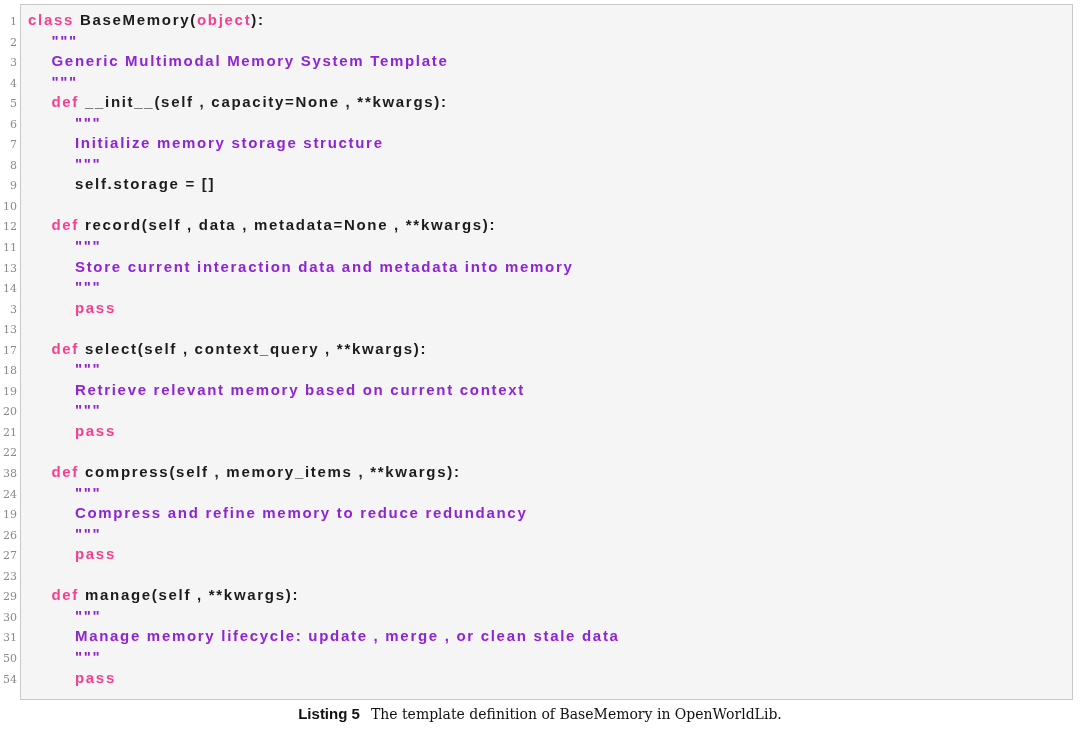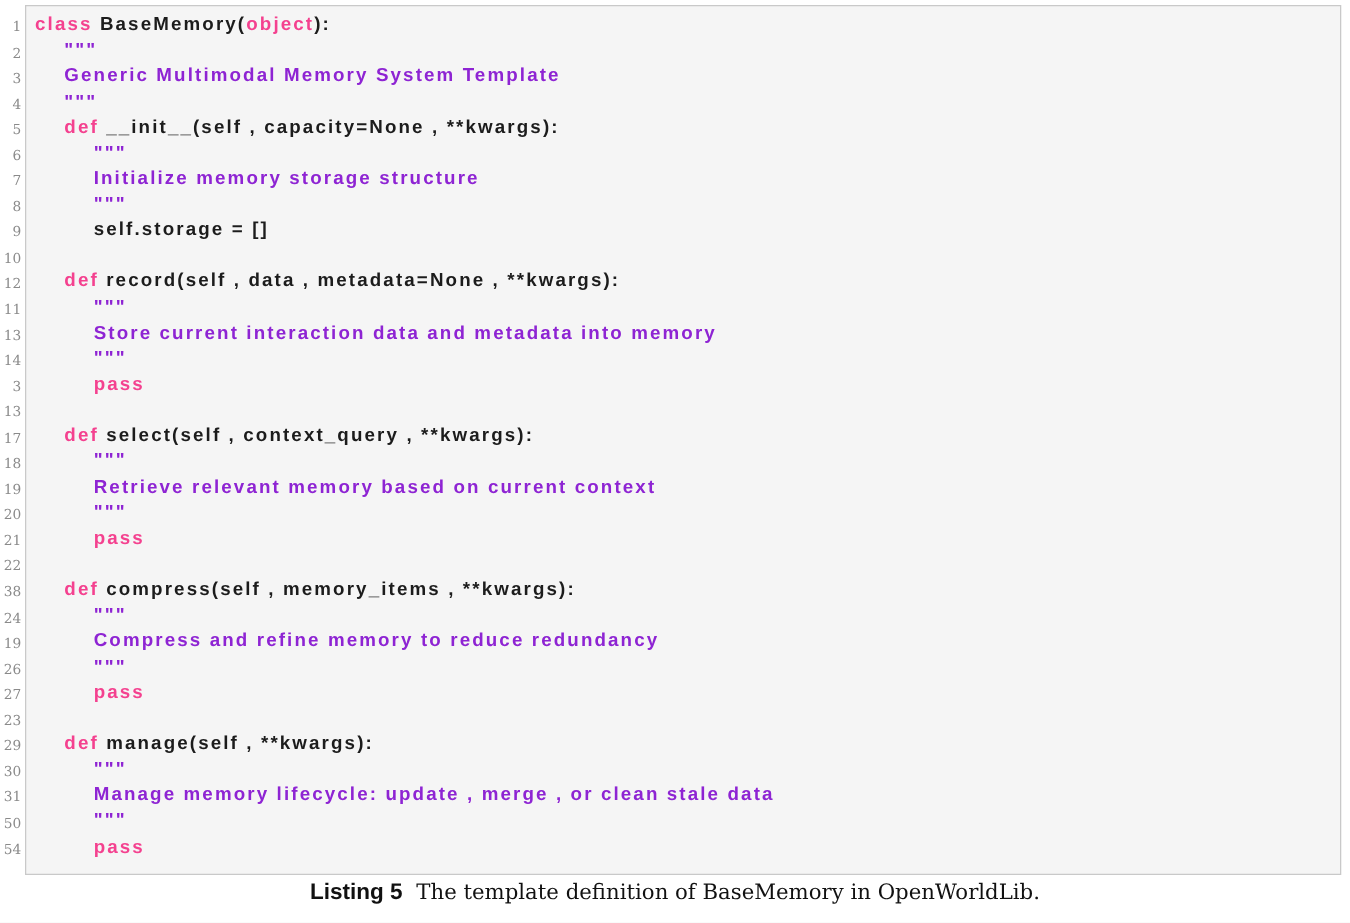--- a/index.html
+++ b/index.html
@@ -48,27 +48,27 @@
     position:absolute;
     left:0;right:0;top:703px;
     text-align:center;
     font-size:17.5px;
     color:#111;
     white-space:nowrap;
   }
   .caption-label{
     font-family:"Liberation Sans", sans-serif;
     font-weight:bold;
-    font-size:18px;
+    font-size:15px;
     margin-right:11px;
     margin-top:38px;
   }
   .caption-text{
     font-family:"DejaVu Serif", "Liberation Serif", serif;
-    font-size:17px;
+    font-size:14px;
   }
 </style>
 </head>
 <body style="--kw: #F4418F; --str: #8E24D3; --code: #1C1C1C; --ln: #8A8A8A; --frame-bg: #F5F5F5; --frame-border: #C9C9C9;">
 
 <div class="page">
 
   <div class="line-gutter">
       <div class="ln">1</div>
       <div class="ln">2</div>

